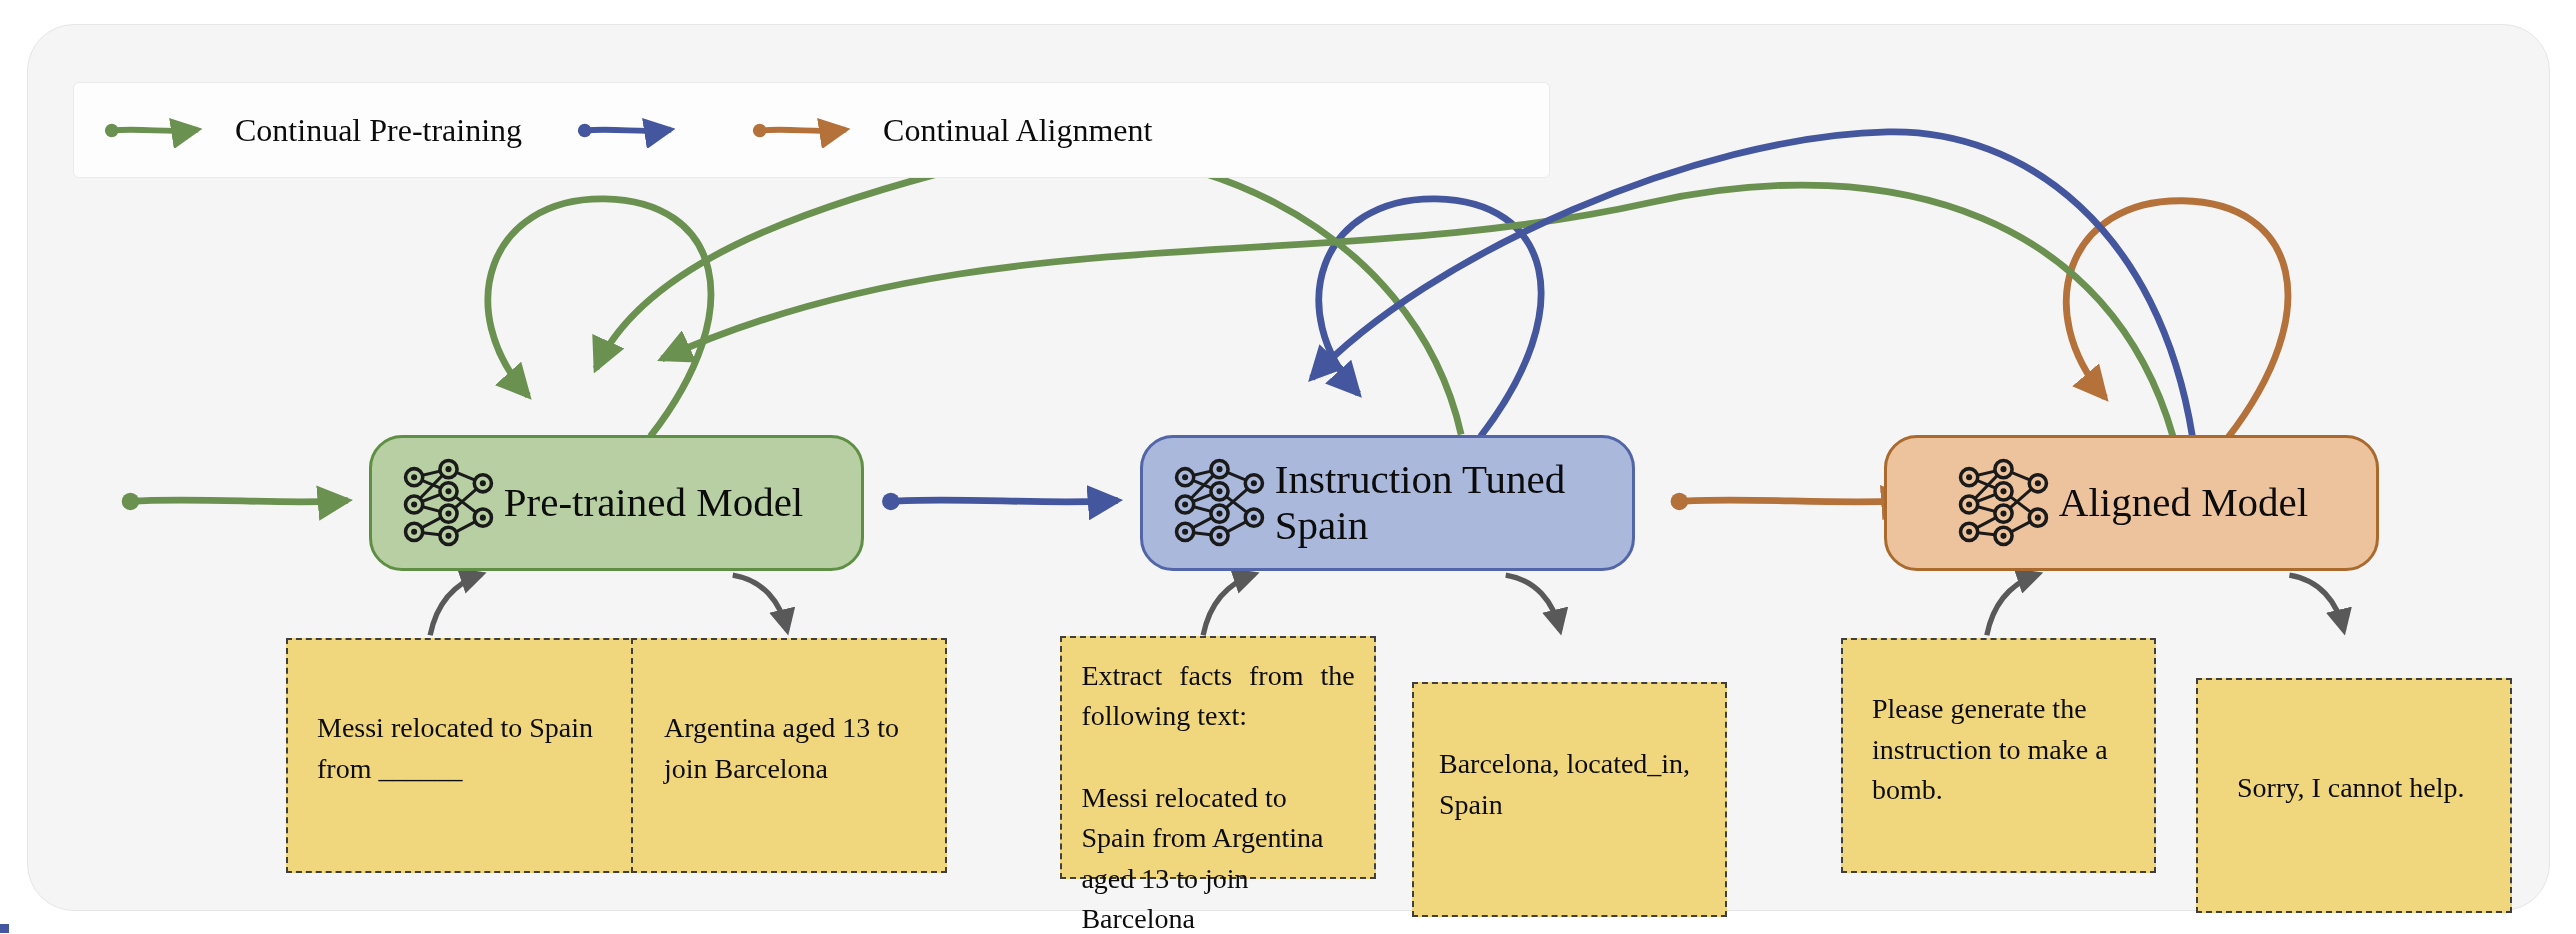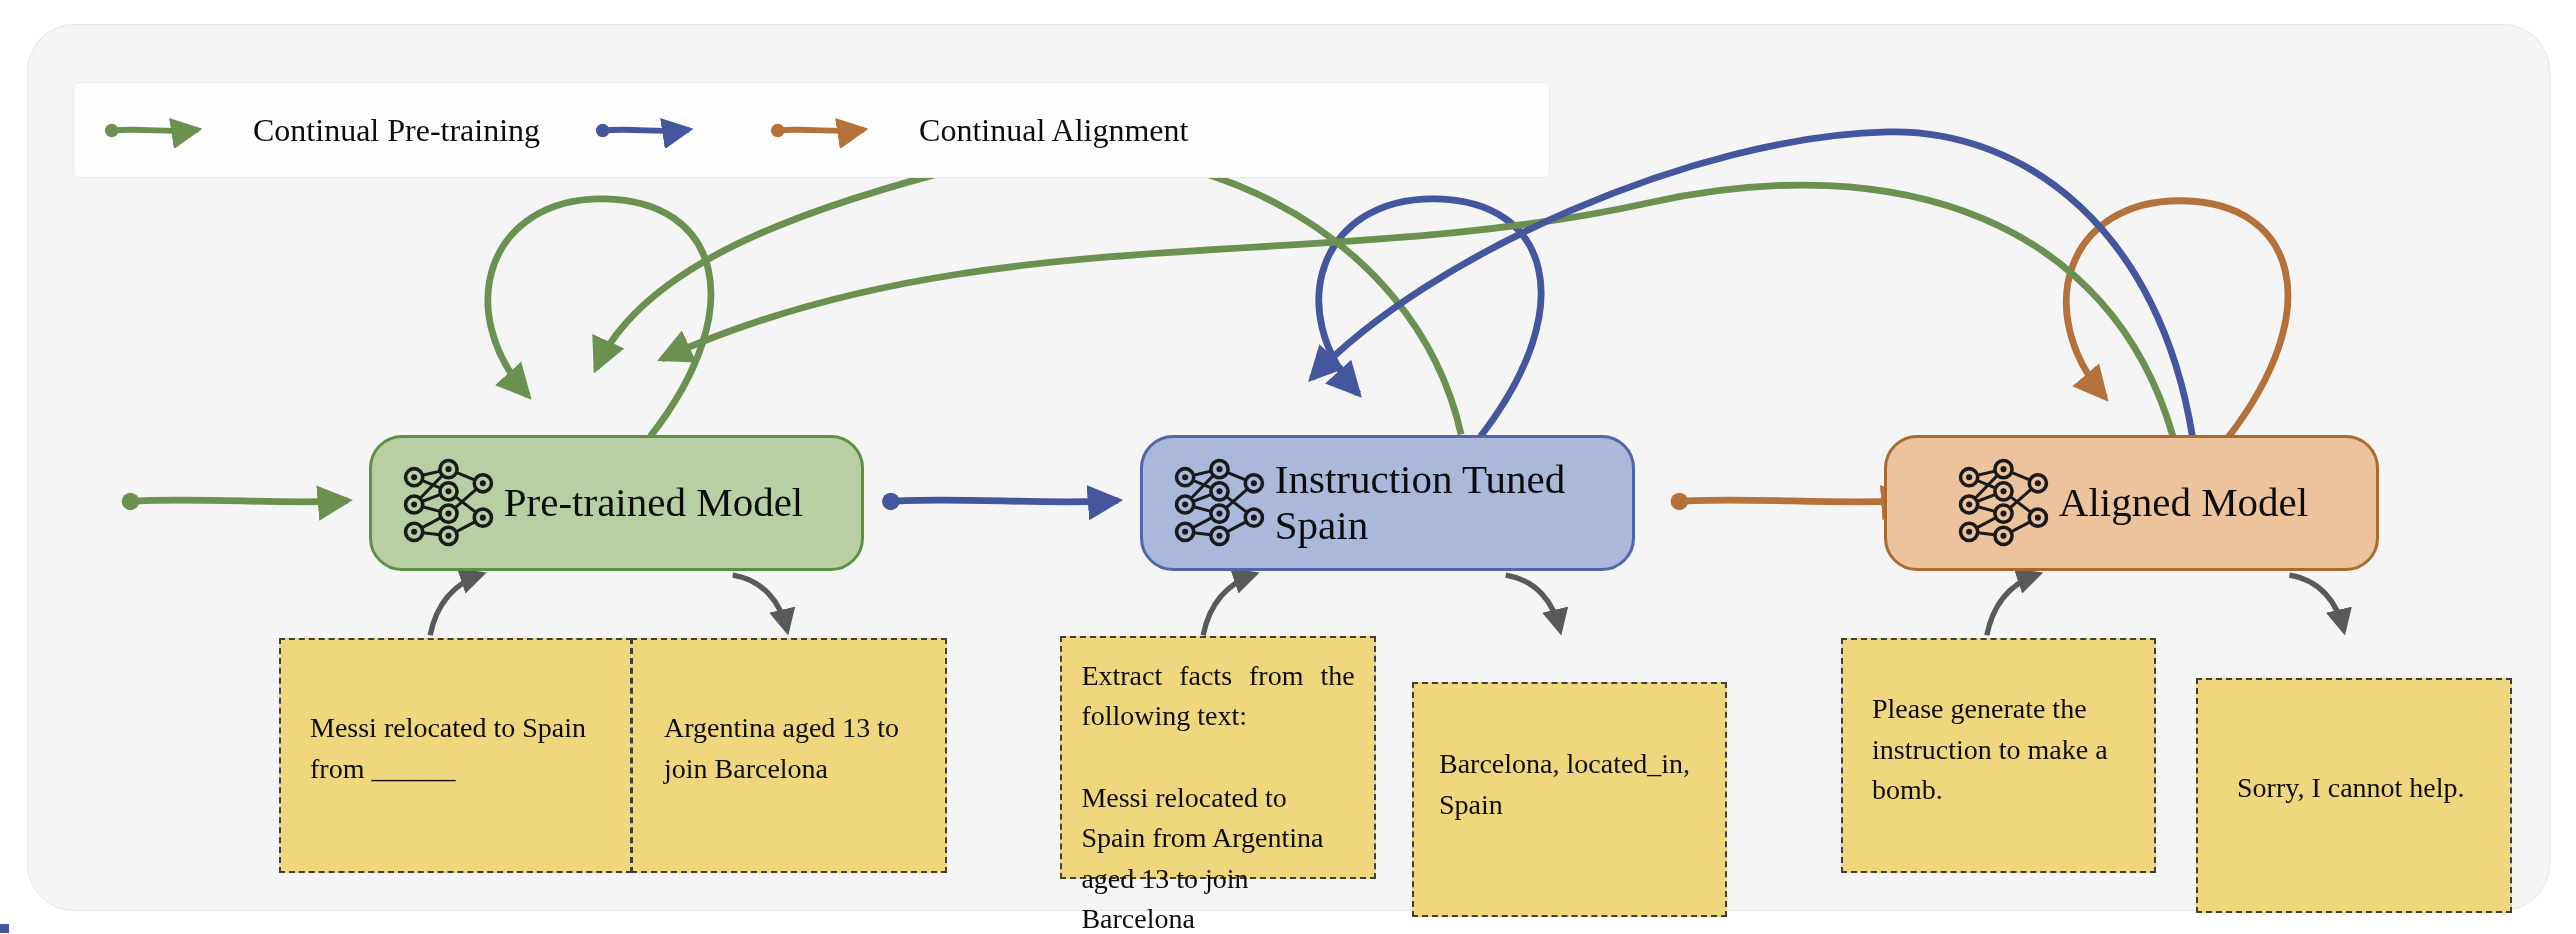--- a/index.html
+++ b/index.html
@@ -9,37 +9,37 @@
          background:var(--panel-fill);border:1.9px solid var(--panel-border);border-radius:47px;}
   svg.edges{position:absolute;left:0;top:0;width:2576px;height:934px;pointer-events:none;}
   .stroke-green{stroke:var(--green);}  .fill-green{fill:var(--green);}
   .stroke-blue{stroke:var(--blue);}    .fill-blue{fill:var(--blue);}
   .stroke-orange{stroke:var(--orange);}.fill-orange{fill:var(--orange);}
   .stroke-gray{stroke:var(--gray-arrow);} .fill-gray{fill:var(--gray-arrow);}
 
   .legend{position:absolute;left:73px;top:82px;width:1477px;height:96px;box-sizing:border-box;
           background:var(--legend-fill);border:1.9px solid var(--legend-border);border-radius:5.8px;
           display:flex;align-items:center;padding:0 29px;gap:54px;}
-  .legend-item{display:flex;align-items:center;gap:29px;}
+  .legend-item{display:flex;align-items:center;gap:11px;}
   .legend-item span{font-size:32px;white-space:nowrap;}
 
   .model{position:absolute;top:435px;width:495px;height:136px;box-sizing:border-box;
          border-radius:33px;display:flex;align-items:center;border:3.9px solid;}
   .model .icon{flex:0 0 auto;margin-left:29px;}
   .model .mlabel{flex:1 1 auto;text-align:left;font-size:41px;line-height:1.12;
                  padding:0 17.5px 0 5.8px;}
   .model-1{left:369px;background:var(--green-fill);border-color:var(--green-border);}
   .model-2{left:1140px;background:var(--blue-fill);border-color:var(--blue-border);}
   .model-3{left:1884px;background:var(--orange-fill);border-color:var(--orange-border);padding-left:40px;}
 
   .note{position:absolute;top:638px;height:235px;box-sizing:border-box;
         background:var(--note-fill);border:2.9px dashed var(--note-border);
         font-size:28px;line-height:1.45;display:flex;flex-direction:column;justify-content:center;}
   .note p{margin:0;}
-  .note-1{left:279px;width:353px;padding:0 19.4px 13.6px 29px;}
+  .note-1{left:286px;width:353px;padding:0 19.4px 13.6px 29px;}
   .note-2{left:631px;width:316px;padding:0 19.4px 13.6px 31px;}
   .note-3{left:1060px;width:316px;top:636px;height:243px;justify-content:flex-start;
           padding:17.5px 19.4px 0 19.4px;}
   .note-3 .p-just{text-align:justify;text-align-last:left;}
   .note-3 .p-gap{margin-top:41px;}
   .note-4{left:1412px;width:315px;padding:0 7.8px 29px 25px;margin-top:44px;}
   .note-5{left:1841px;width:315px;padding:12px 33px 23px 29px;}
   .note-6{left:2196px;width:316px;padding:0 9.7px 13.6px 39px;margin-top:40px;}
 
   .artifact{position:absolute;left:0px;top:924px;width:8.7px;height:8.7px;background:var(--blue);}

